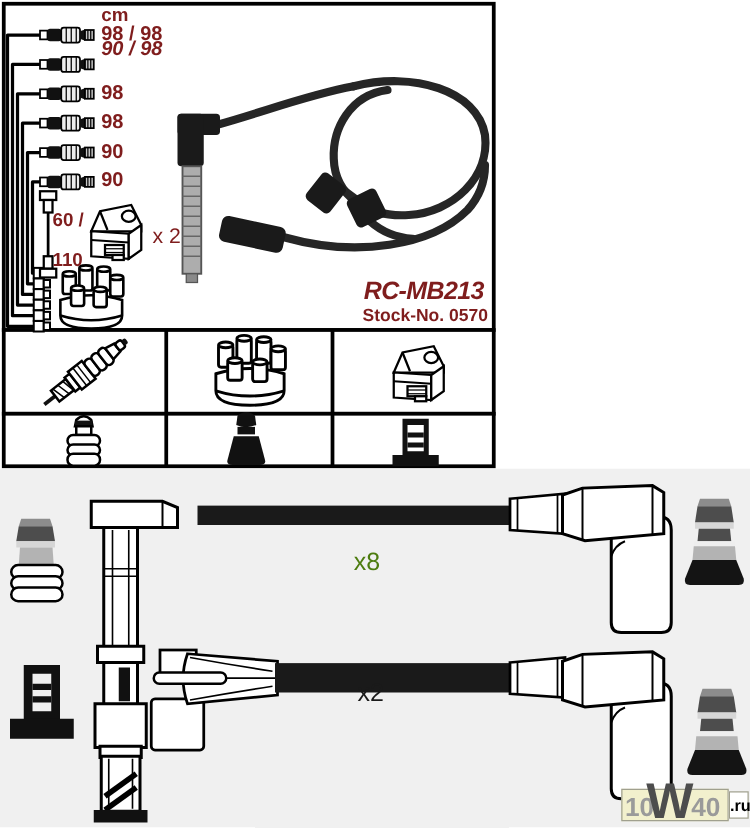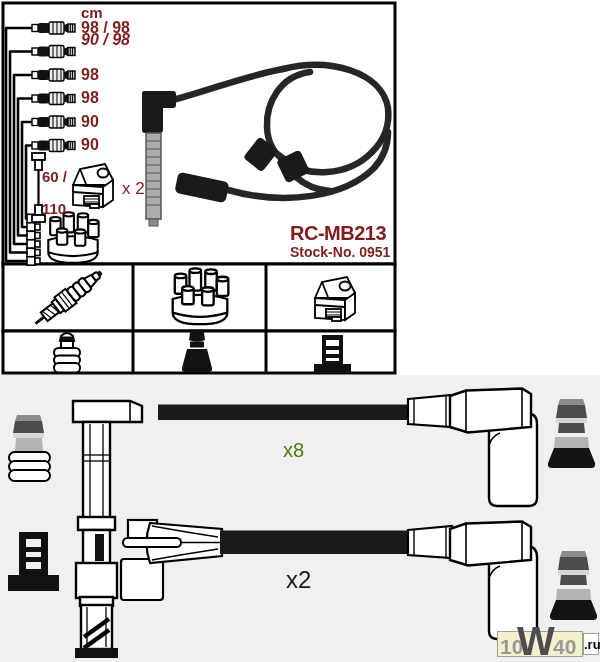--- a/index.html
+++ b/index.html
@@ -9,24 +9,24 @@
   }
   .gfx{position:absolute;left:0;top:0;}
   .txt{position:absolute;color:#7f1d1d;white-space:nowrap;line-height:1;}
   .unit{left:81px;top:5px;font-size:15px;font-weight:bold;}
   .len{left:81px;font-size:16px;font-weight:bold;}
   .len0{top:20px;} .len1{top:32px;font-style:italic;} .len2{top:67px;}
   .len3{top:90px;} .len4{top:114px;} .len5{top:137px;}
   .coil-len1{left:42px;top:169px;font-size:15px;font-weight:bold;text-align:center;}
   .coil-len2{left:42px;top:184px;font-size:15px;font-weight:bold;margin-top:17px;}
   .coil-qty{left:122px;top:180px;font-size:17px;font-weight:normal;}
-  .part-no{left:290px;top:223px;width:98px;font-size:20px;font-weight:bold;text-align:left;letter-spacing:-0.5px;}
+  .part-no{left:290px;top:223px;width:98px;font-size:20px;font-weight:bold;text-align:center;letter-spacing:-0.5px;font-style:italic;}
   .stock-no{left:290px;top:245px;width:98px;font-size:14px;font-weight:bold;text-align:right;}
   .qty8{left:283px;top:440px;font-size:20px;color:#4d7c0f;}
-  .qty2{left:286px;top:568px;font-size:24px;color:#1a1a1a;}
+  .qty2{left:286px;top:545px;font-size:20px;color:#1a1a1a;}
   .wm{position:absolute;left:497px;top:619px;width:103px;height:43px;}
   .wm-yellow{position:absolute;left:0;top:12px;width:86px;height:26px;background:#f2f0cd;border:1px solid #a0a08e;box-sizing:border-box;}
   .wm-ru-box{position:absolute;left:86px;top:14px;width:16px;height:22px;background:#fff;border:1px solid #a0a08e;box-sizing:border-box;}
   .wm-t{position:absolute;font-weight:bold;line-height:1;}
   .wm-10{left:3px;top:17px;font-size:21px;color:#9a9a9a;}
   .wm-w{left:20px;top:2px;font-size:40px;color:#4d4d4d;z-index:2;}
   .wm-40{left:56px;top:17px;font-size:21px;color:#9a9a9a;}
   .wm-ru{left:87px;top:19px;font-size:13px;color:#000000;z-index:2;}
 </style>
 </head>
@@ -291,21 +291,21 @@
 <div class="txt len len0">98 / 98</div>
 <div class="txt len len1">90 / 98</div>
 <div class="txt len len2">98</div>
 <div class="txt len len3">98</div>
 <div class="txt len len4">90</div>
 <div class="txt len len5">90</div>
 <div class="txt coil-len1">60 /</div>
 <div class="txt coil-len2">110</div>
 <div class="txt coil-qty">x 2</div>
 <div class="txt part-no">RC-MB213</div>
-<div class="txt stock-no">Stock-No. 0951</div>
+<div class="txt stock-no">Stock-No. 0570</div>
 <div class="txt qty8">x8</div>
 <div class="txt qty2">x2</div>
 
 <div class="wm">
   <div class="wm-yellow"></div>
   <div class="wm-ru-box"></div>
   <span class="wm-t wm-10">10</span>
   <span class="wm-t wm-w">W</span>
   <span class="wm-t wm-40">40</span>
   <span class="wm-t wm-ru">.ru</span>

